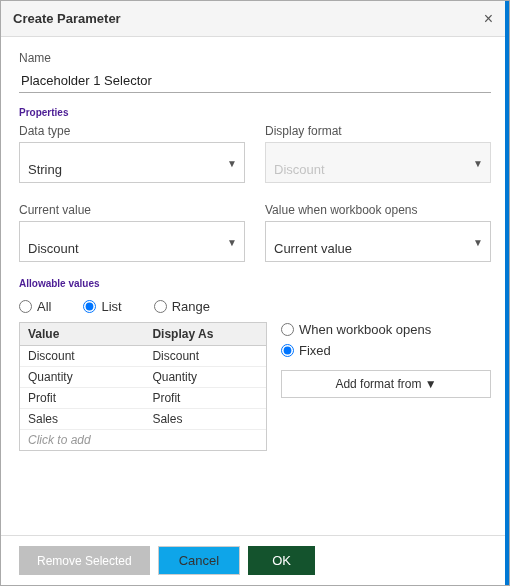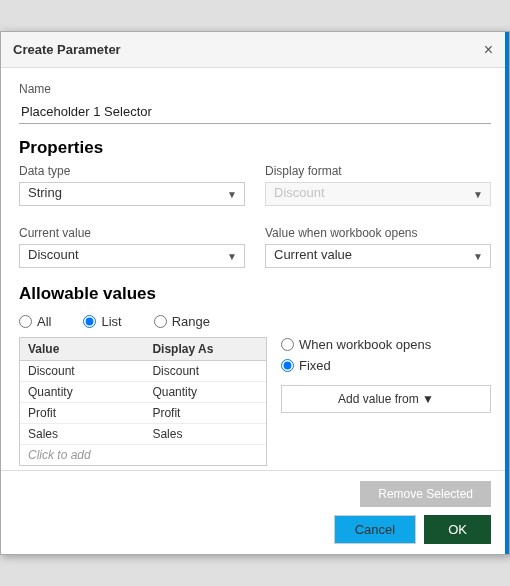--- a/index.html
+++ b/index.html
@@ -10,21 +10,21 @@
       display: flex;
       align-items: center;
       justify-content: center;
       width: 510px;
       height: 586px;
       overflow: hidden;
     }
     .dialog {
       background: #fff;
       width: 510px;
-      height: 524px;
+      height: 586px;
       border: 1px solid #aaa;
       box-shadow: 2px 2px 8px rgba(0,0,0,0.3);
       display: flex;
       flex-direction: column;
       position: relative;
     }
     .dialog-titlebar {
       background: #f5f5f5;
       border-bottom: 1px solid #ddd;
       padding: 8px 12px;
@@ -62,41 +62,41 @@
     .text-input {
       width: 100%;
       border: none;
       border-bottom: 1px solid #aaa;
       padding: 4px 2px;
       font-size: 13px;
       color: #222;
       outline: none;
     }
     .section-title {
-      font-size: 17px;
+      font-size: 10px;
       font-weight: 600;
-      color: #000000;
+      color: #4c1d95;
       margin-top: 14px;
       margin-bottom: 6px;
     }
     .two-col {
       display: flex;
       gap: 20px;
     }
     .col-half { flex: 1; }
     .select-wrap {
       position: relative;
       display: inline-block;
       width: 100%;
     }
     .select-ctrl {
       width: 100%;
       border: 1px solid #ccc;
       background: #fff;
-      padding: 2px 24px 5px 8px;
+      padding: 19px 24px 5px 8px;
       font-size: 13px;
       color: #333;
       appearance: none;
       cursor: pointer;
       outline: none;
     }
     .select-ctrl:disabled {
       background: #f5f5f5;
       color: #aaa;
     }
@@ -176,21 +176,21 @@
       font-size: 12px;
       color: #333;
       cursor: pointer;
       width: 100%;
       margin-top: 4px;
     }
     .dialog-footer {
       border-top: 1px solid #ddd;
       padding: 10px 18px;
       display: flex;
-      flex-direction: column;
+      flex-direction: row;
       gap: 8px;
     }
     .remove-row {
       display: flex;
       justify-content: flex-end;
     }
     .remove-btn {
       background: #c0c0c0;
       color: #fff;
       border: none;
@@ -350,21 +350,21 @@
           <label class="radio-item">
             <input type="radio" name="fixed" style="">
             <span class="radio-label">When workbook opens</span>
           </label>
           <label class="radio-item">
             <input type="radio" name="fixed" checked="" style="">
             <span class="radio-label">Fixed</span>
           </label>
         </div>
         <button class="add-values-btn">
-          <span>Add value from ▼</span>
+          <span>Add format from ▼</span>
         </button>
       </div>
     </div>
 
   </div>
 
   <div class="dialog-footer">
     <div class="remove-row">
       <button class="remove-btn" disabled="">Remove Selected</button>
     </div>

